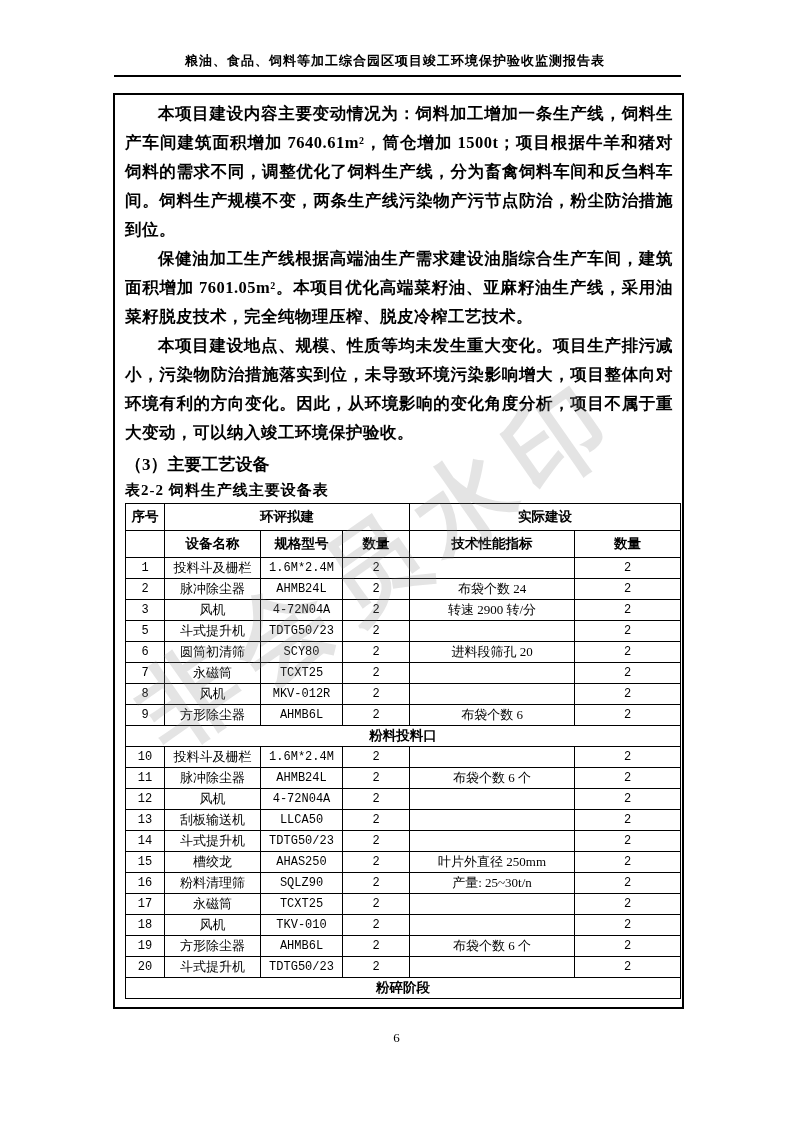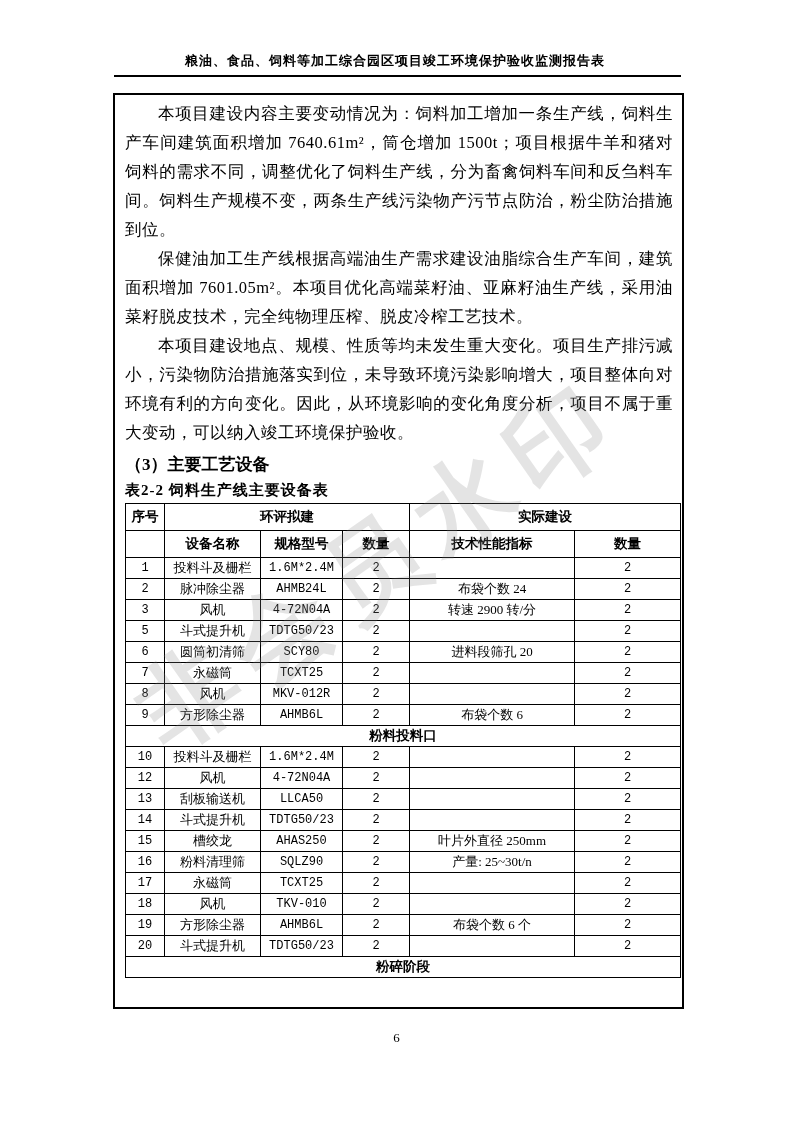--- a/index.html
+++ b/index.html
@@ -10,21 +10,21 @@
   .doc-header { position:absolute; top:52px; left:0; width:790px; text-align:center;
                 font-size:13px; font-weight:bold; letter-spacing:1px; }
   .header-rule { position:absolute; top:75px; left:114px; width:567px;
                  border-bottom:2px solid #000; }
 
   
   .content-box { position:absolute; top:93px; left:113px; width:571px; height:916px;
                  border:2px solid #000; padding:4px 9px 0 10px; }
 
   .para { font-size:16.5px; line-height:29px; text-align:justify; text-indent:2em;
-          letter-spacing:0.5px; }
+          letter-spacing:0.5px;font-weight:bold; }
 
   .section-heading { font-size:17px; font-weight:bold; margin-top:5px; line-height:26px; }
   .table-title { font-size:15px; font-weight:bold; text-align:left; line-height:24px;
                  margin-bottom:1px; letter-spacing:1px; }
 
   
   table.equip { border-collapse:collapse; width:555px; table-layout:fixed;
                 font-family:"Liberation Serif", serif; }
   table.equip th, table.equip td { border:1px solid #000; text-align:center;
                 vertical-align:middle; position:relative; overflow:hidden;
@@ -164,20 +164,28 @@
         </tr>
         <tr class="data-row">
           <td class="c-seq">10</td>
           <td class="c-name">投料斗及栅栏</td>
           <td class="c-model">1.6M*2.4M</td>
           <td class="c-qty">2</td>
           <td class="c-tech"></td>
           <td class="c-qty2">2</td>
         </tr>
         <tr class="data-row">
+          <td class="c-seq">11</td>
+          <td class="c-name">脉冲除尘器</td>
+          <td class="c-model">AHMB24L</td>
+          <td class="c-qty">2</td>
+          <td class="c-tech">布袋个数 6 个</td>
+          <td class="c-qty2">2</td>
+        </tr>
+        <tr class="data-row">
           <td class="c-seq">12</td>
           <td class="c-name">风机</td>
           <td class="c-model">4-72N04A</td>
           <td class="c-qty">2</td>
           <td class="c-tech"></td>
           <td class="c-qty2">2</td>
         </tr>
         <tr class="data-row">
           <td class="c-seq">13</td>
           <td class="c-name">刮板输送机</td>

